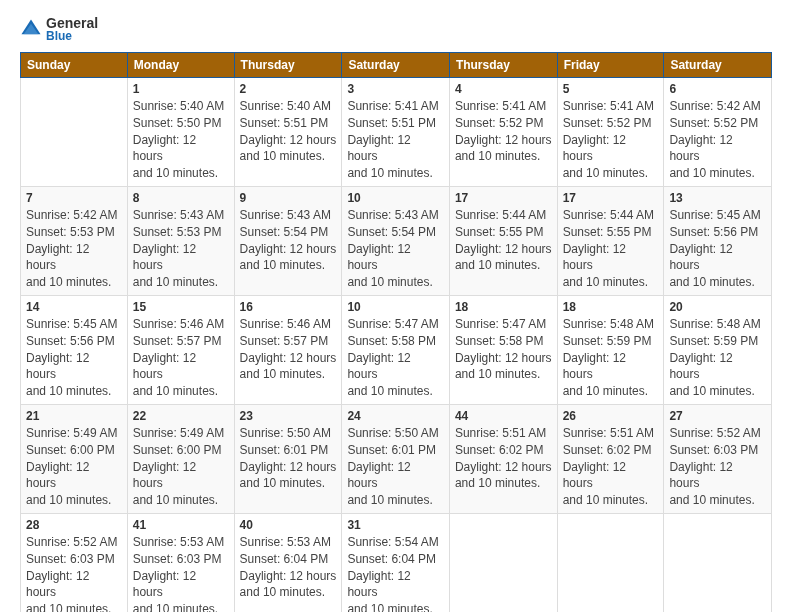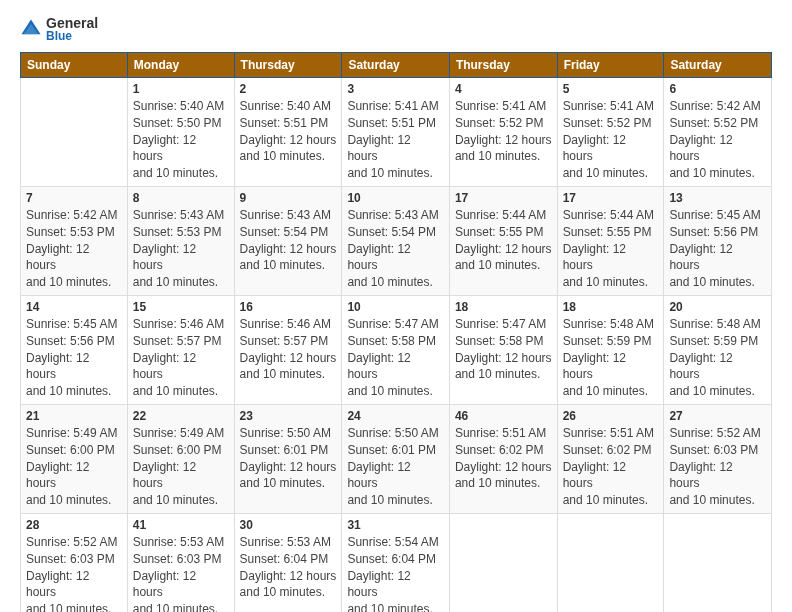--- a/index.html
+++ b/index.html
@@ -299,21 +299,21 @@
 and 10 minutes.</div>
           </td>
           <td>
             <span class="day-num">24</span>
             <div class="day-info" style="white-space: pre-line;">Sunrise: 5:50 AM
 Sunset: 6:01 PM
 Daylight: 12 hours
 and 10 minutes.</div>
           </td>
           <td>
-            <span class="day-num">46</span>
+            <span class="day-num">44</span>
             <div class="day-info" style="white-space: pre-line;">Sunrise: 5:51 AM
 Sunset: 6:02 PM
 Daylight: 12 hours
 and 10 minutes.</div>
           </td>
           <td>
             <span class="day-num">26</span>
             <div class="day-info" style="white-space: pre-line;">Sunrise: 5:51 AM
 Sunset: 6:02 PM
 Daylight: 12 hours
@@ -336,21 +336,21 @@
 and 10 minutes.</div>
           </td>
           <td>
             <span class="day-num">41</span>
             <div class="day-info" style="white-space: pre-line;">Sunrise: 5:53 AM
 Sunset: 6:03 PM
 Daylight: 12 hours
 and 10 minutes.</div>
           </td>
           <td>
-            <span class="day-num">30</span>
+            <span class="day-num">40</span>
             <div class="day-info" style="white-space: pre-line;">Sunrise: 5:53 AM
 Sunset: 6:04 PM
 Daylight: 12 hours
 and 10 minutes.</div>
           </td>
           <td>
             <span class="day-num">31</span>
             <div class="day-info" style="white-space: pre-line;">Sunrise: 5:54 AM
 Sunset: 6:04 PM
 Daylight: 12 hours

